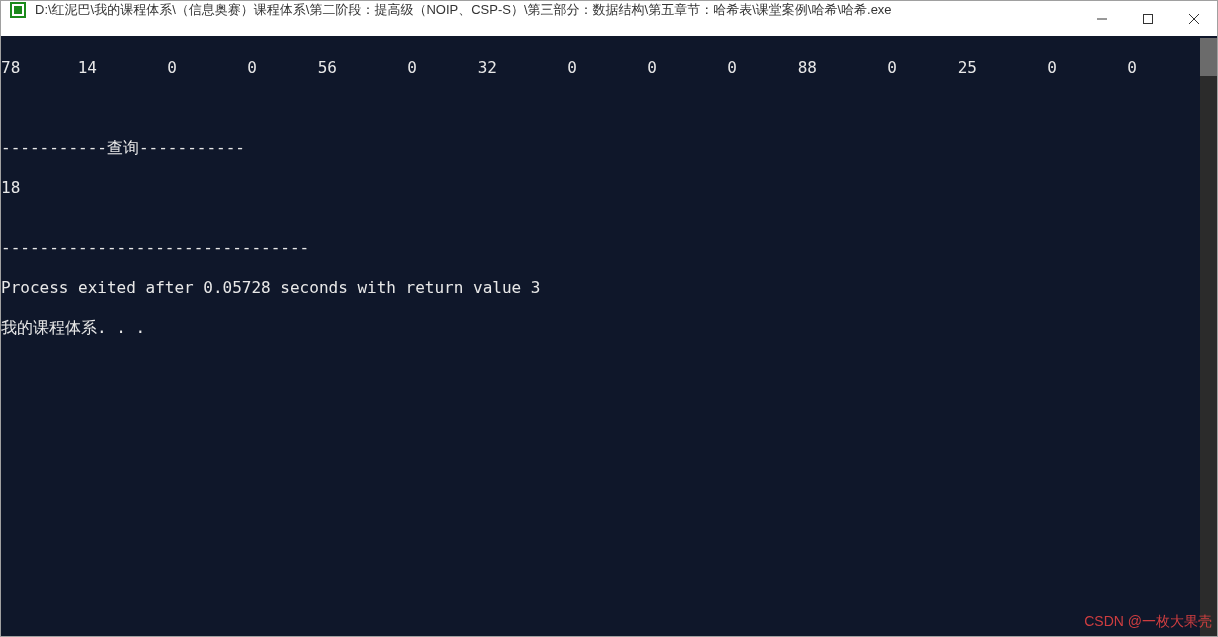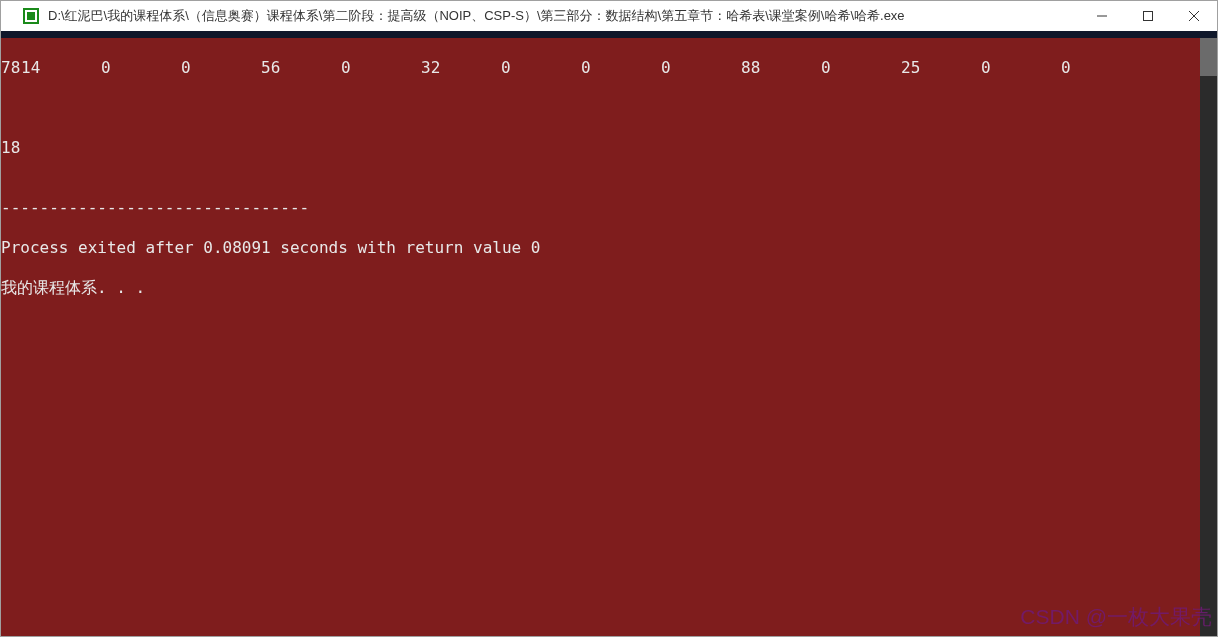--- a/index.html
+++ b/index.html
@@ -19,23 +19,22 @@
       width: 100%;
       height: 100%;
       display: flex;
       flex-direction: column;
       border: 1px solid #a0a0a0;
     }
     .titlebar {
       height: 37px;
       background: #ffffff;
       display: flex;
-      align-items: center;
-      padding-left: 21px;
-      border-bottom: 7px solid #0f172a;
+      padding-left: 8px;
+      border-bottom: 2px solid #0f172a;
     }
     .titlebar-icon {
       width: 18px;
       height: 18px;
       margin-right: 8px;
       display: flex;
       align-items: center;
       justify-content: center;
     }
     .titlebar-icon svg {
@@ -64,35 +63,36 @@
       color: #333333;
     }
     .console-wrap {
       flex: 1;
       display: flex;
       background: #000000;
       position: relative;
     }
     .console {
       flex: 1;
-      background: #7f1d1d;
+      background: #0f172a;
       color: #e8e8e8;
       font-family: "NSimSun", "SimSun", "Consolas", monospace;
       font-size: 16px;
       line-height: 20px;
       padding: 0;
       white-space: pre;
       overflow: hidden;
     }
     .num-cells {
       display: flex;
       width: 100%;
     }
     .num-cell {
       width: 80px;
+      text-align: right;
       padding-right: 4px;
     }
     .num-cell.first {
       width: 20px;
       text-align: left;
       padding-right: 0;
     }
     .scrollbar {
       width: 17px;
       background: #2b2b2b;
@@ -103,22 +103,22 @@
       top: 0;
       left: 0;
       width: 100%;
       height: 38px;
       background: #6b6b6b;
     }
     .watermark {
       position: absolute;
       right: 6px;
       bottom: 6px;
-      color: #701a75;
-      font-size: 21px;
+      color: #ef4444;
+      font-size: 14px;
       font-family: "Microsoft YaHei", sans-serif;
       opacity: 0.85;
       pointer-events: none;
     }
   </style>
 </head>
 <body>
 
 <div class="window">
   <div class="titlebar">
@@ -147,24 +147,25 @@
           </svg>
       </div>
     </div>
   </div>
 
   <div class="console-wrap">
     <div class="console">
 <div class="num-cells"><span class="num-cell first">78</span><span class="num-cell">14</span><span class="num-cell">0</span><span class="num-cell">0</span><span class="num-cell">56</span><span class="num-cell">0</span><span class="num-cell">32</span><span class="num-cell">0</span><span class="num-cell">0</span><span class="num-cell">0</span><span class="num-cell">88</span><span class="num-cell">0</span><span class="num-cell">25</span><span class="num-cell">0</span><span class="num-cell">0</span></div>
 <div></div>
 <div></div>
+<div>-----------查询-----------</div>
 <div>18</div>
 <div></div>
 <div>--------------------------------</div>
-<div>Process exited after 0.08091 seconds with return value 0</div>
+<div>Process exited after 0.05728 seconds with return value 3</div>
 <div>我的课程体系. . .</div>
     </div>
     <div class="scrollbar">
       <div class="scroll-thumb"></div>
     </div>
   </div>
 </div>
 
 <div class="watermark">CSDN @一枚大果壳</div>
 

